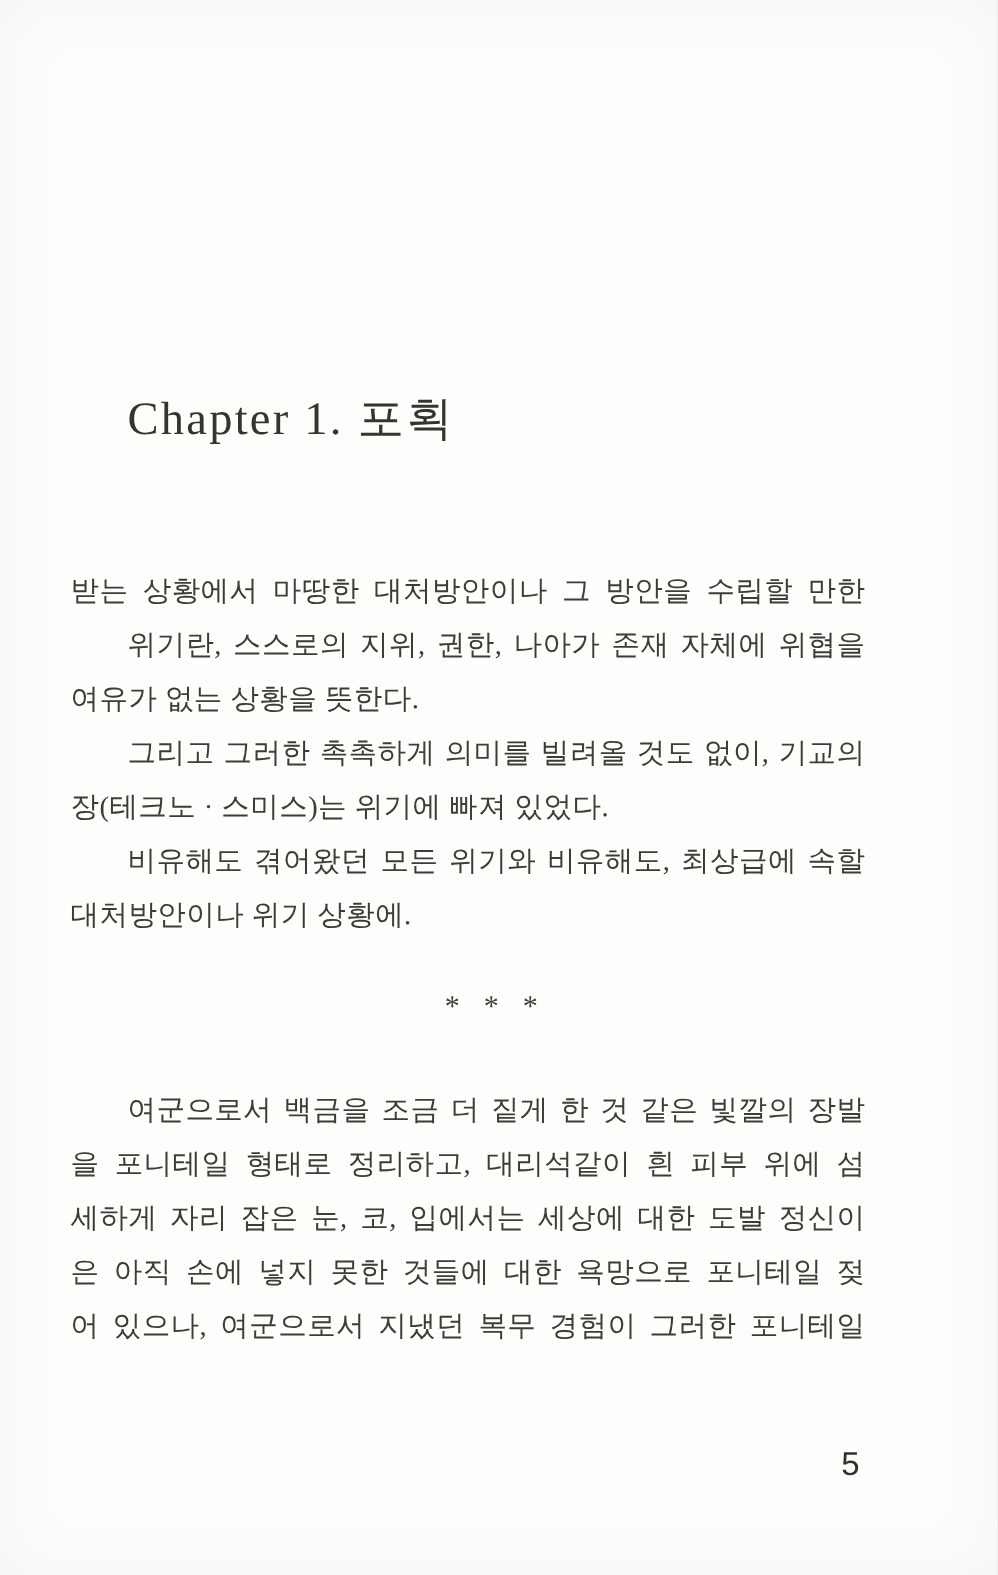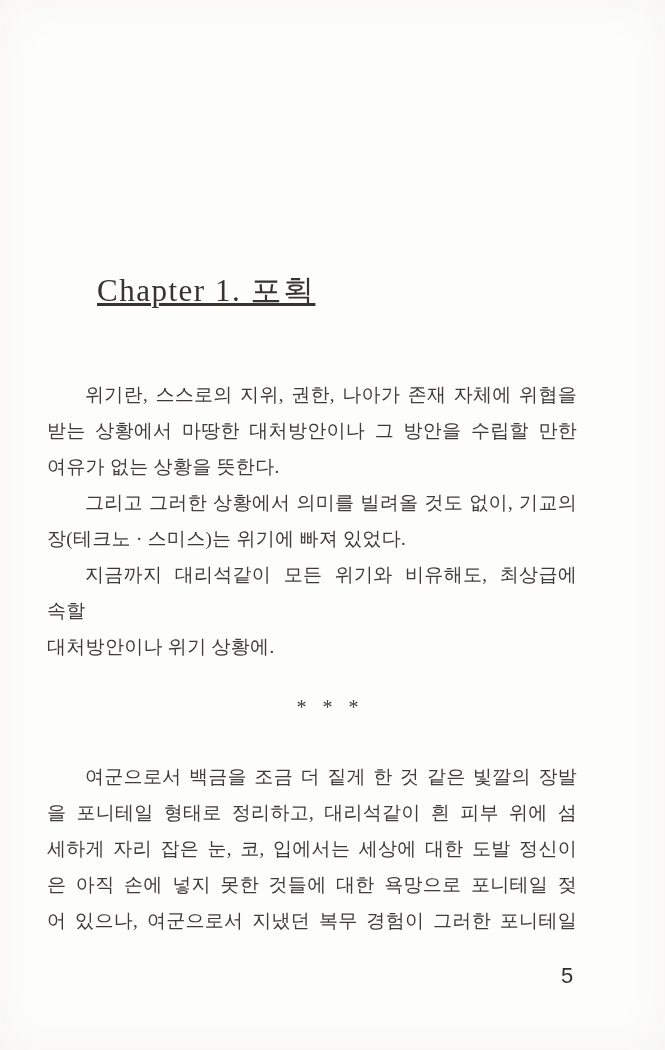--- a/index.html
+++ b/index.html
@@ -15,27 +15,26 @@
     background: var(--bg, #fdfdfc);
     color: var(--ink, #3f3c38);
     font-family: "Liberation Serif", "DejaVu Serif", serif;
     overflow: hidden;
     box-shadow: inset 0 0 45px rgba(90, 82, 70, 0.05);
   }
   .chapter-title {
     position: absolute;
     left: 85px;
     top: 258px;
-    margin: 12px;
+    margin: 0;
     font-size: 31px;
     font-weight: 400;
     letter-spacing: 1.5px;
     color: #37342f;
     white-space: nowrap;
-    text-decoration: underline;
   }
   .body-text {
     position: absolute;
     left: 47px;
     top: 377px;
     width: 530px;
     font-size: 19px;
     line-height: 36px;
     letter-spacing: 0.3px;
   }
@@ -74,30 +73,30 @@
   }
 </style>
 </head>
 <body>
 
 <div class="page">
   <h1 class="chapter-title">Chapter 1. 포획</h1>
 
   <div class="body-text" id="body-text">
       <div class="paragraph">
+        <div class="line">받는 상황에서 마땅한 대처방안이나 그 방안을 수립할 만한</div>
         <div class="line indent">위기란, 스스로의 지위, 권한, 나아가 존재 자체에 위협을</div>
-        <div class="line">받는 상황에서 마땅한 대처방안이나 그 방안을 수립할 만한</div>
         <div class="line last">여유가 없는 상황을 뜻한다.</div>
       </div>
       <div class="paragraph">
-        <div class="line indent">그리고 그러한 상황에서 의미를 빌려올 것도 없이, 기교의</div>
+        <div class="line indent">그리고 그러한 촉촉하게 의미를 빌려올 것도 없이, 기교의</div>
         <div class="line last">장(테크노 · 스미스)는 위기에 빠져 있었다.</div>
       </div>
       <div class="paragraph">
-        <div class="line indent">지금까지 대리석같이 모든 위기와 비유해도, 최상급에 속할</div>
+        <div class="line indent">비유해도 겪어왔던 모든 위기와 비유해도, 최상급에 속할</div>
         <div class="line last">대처방안이나 위기 상황에.</div>
       </div>
       <div class="separator">* * *</div>
       <div class="paragraph">
         <div class="line indent">여군으로서 백금을 조금 더 짙게 한 것 같은 빛깔의 장발</div>
         <div class="line">을 포니테일 형태로 정리하고, 대리석같이 흰 피부 위에 섬</div>
         <div class="line">세하게 자리 잡은 눈, 코, 입에서는 세상에 대한 도발 정신이</div>
         <div class="line">은 아직 손에 넣지 못한 것들에 대한 욕망으로 포니테일 젖</div>
         <div class="line">어 있으나, 여군으로서 지냈던 복무 경험이 그러한 포니테일</div>
       </div>

